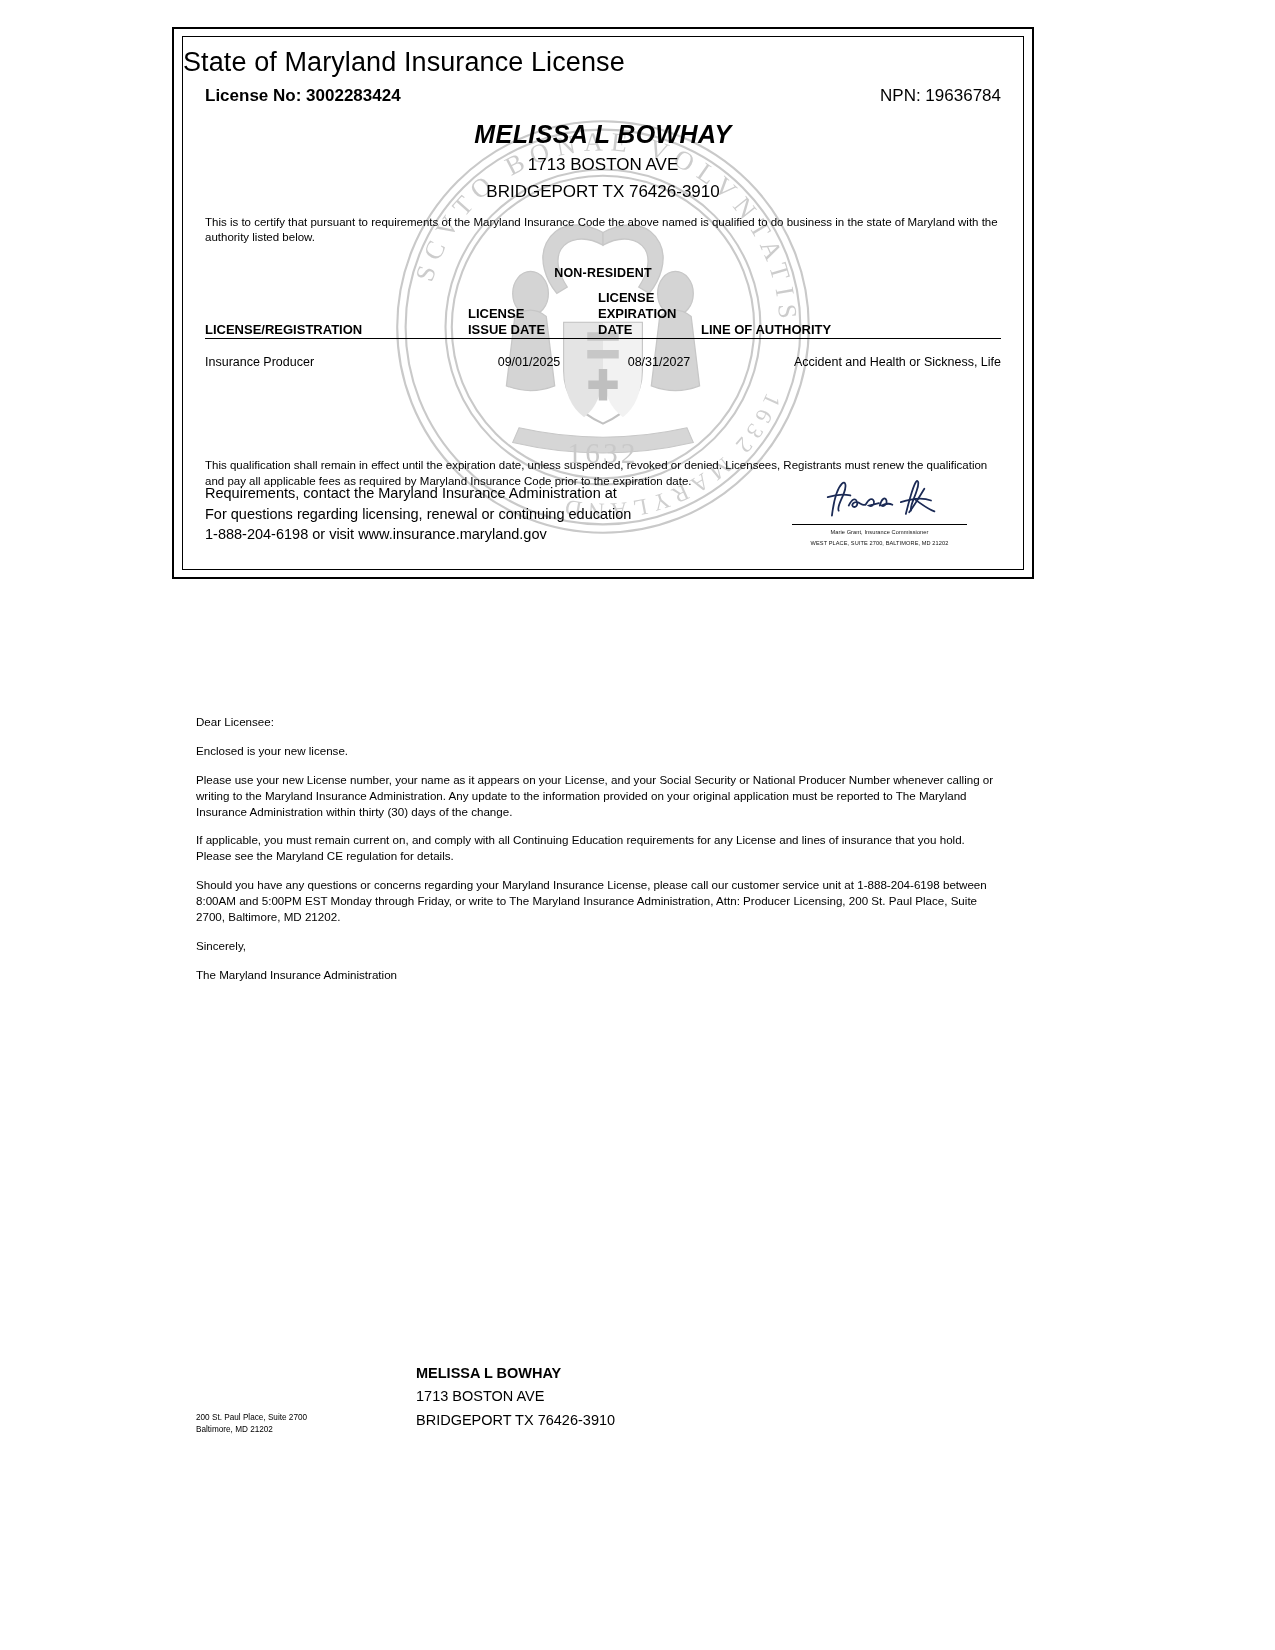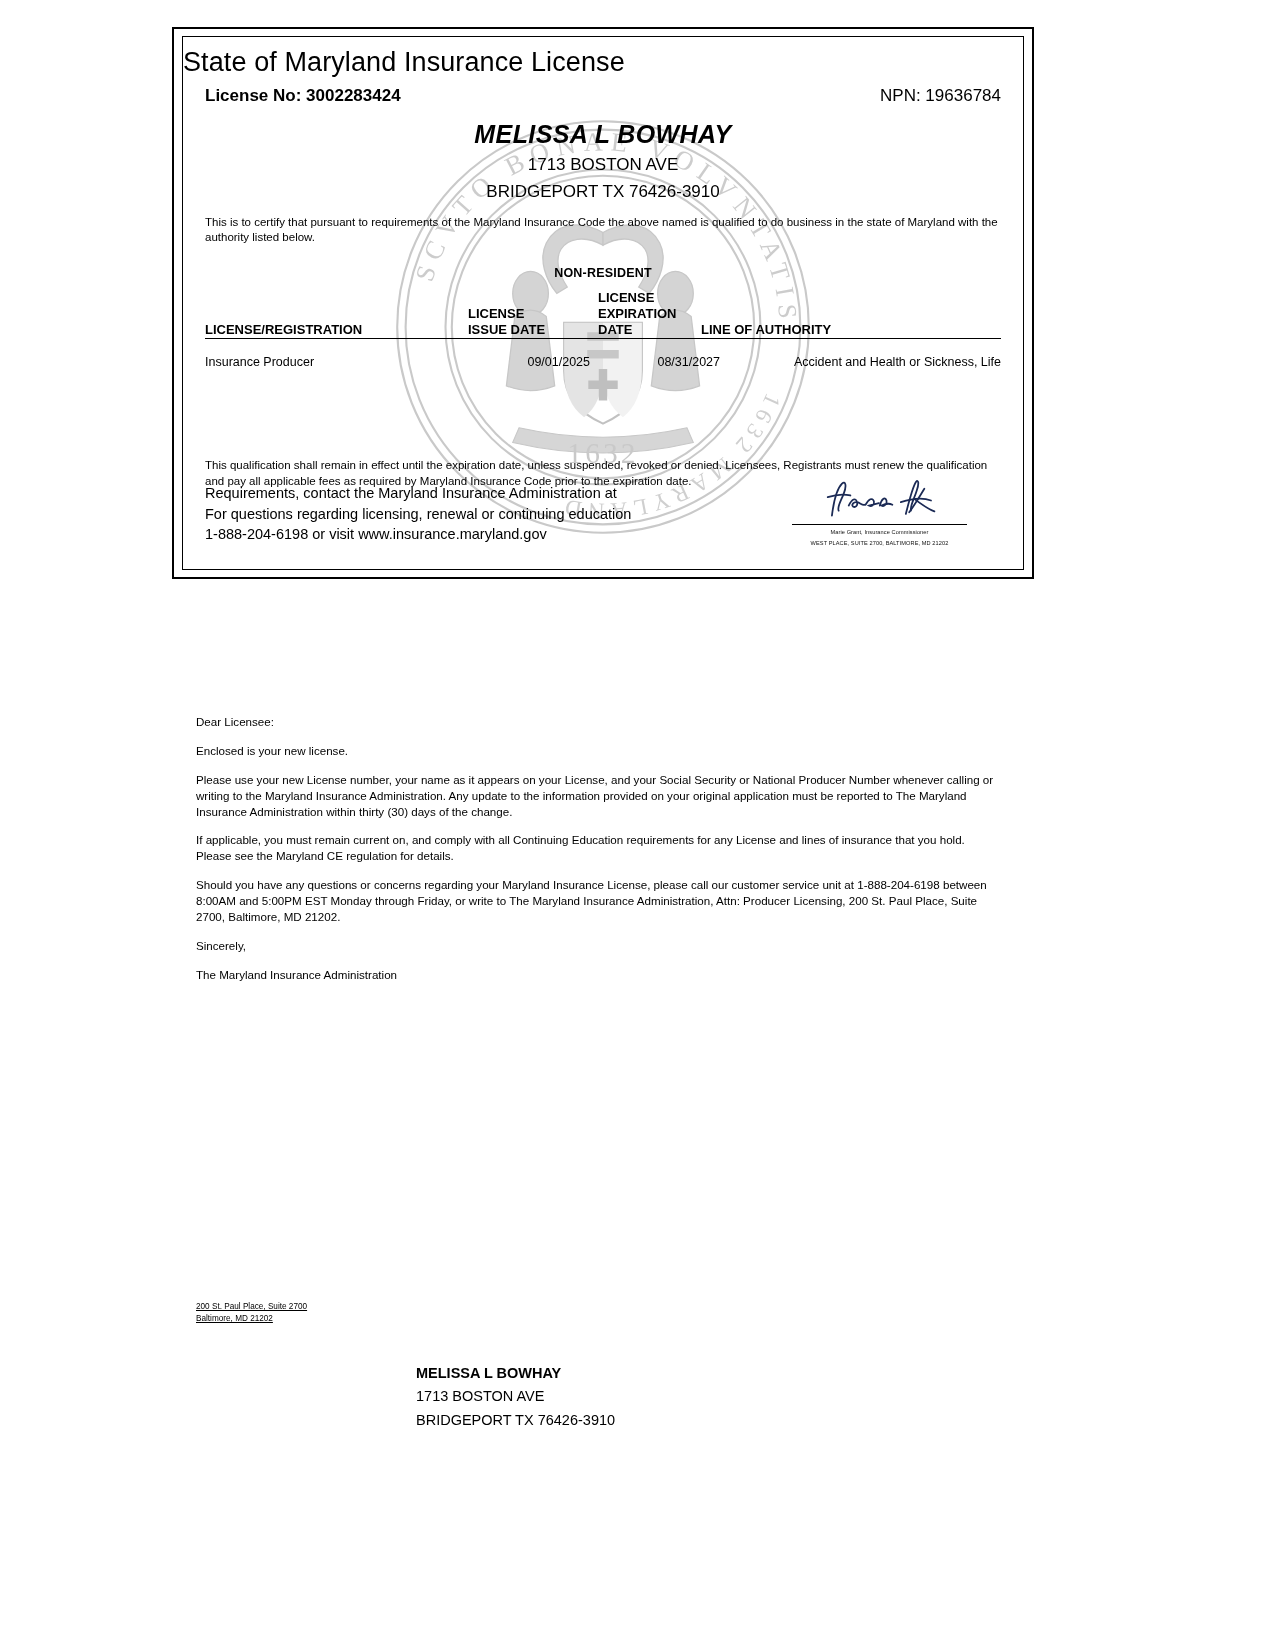--- a/index.html
+++ b/index.html
@@ -132,21 +132,21 @@
 
   .trow {
     position: relative;
     height: 20px;
     margin-top: 16px;
   }
   .td {
     position: absolute;
     font-size: 12.5px;
     top: 0;
-    text-align: right;
+    text-align: center;
   }
   .td-lr  { left: 0; text-align: left; }
   .td-iss { left: 263px; width: 122px; }
   .td-exp { left: 393px; width: 122px; }
   .td-loa { right: 0; width: 320px; text-align: right; }
 
   .qualif {
     margin: 82px 22px 0 22px;
     font-size: 11.5px;
     line-height: 1.4;
@@ -189,24 +189,23 @@
     line-height: 1.37;
   }
   .letter p { margin: 0 0 13px 0; }
   .letter p.tight { margin-bottom: 13px; }
   .sincerely { margin-bottom: 0; }
 
   
   .ret-addr {
     position: absolute;
     left: 196px;
-    top: 1301px;
+    top: 1412px;
     font-size: 8.2px;
     line-height: 1.45;
-    text-decoration: underline;
   }
   .mail-to {
     position: absolute;
     left: 416px;
     top: 1362px;
     font-size: 14.5px;
     line-height: 1.62;
   }
   .mail-to .name { font-weight: bold; }
 </style>

